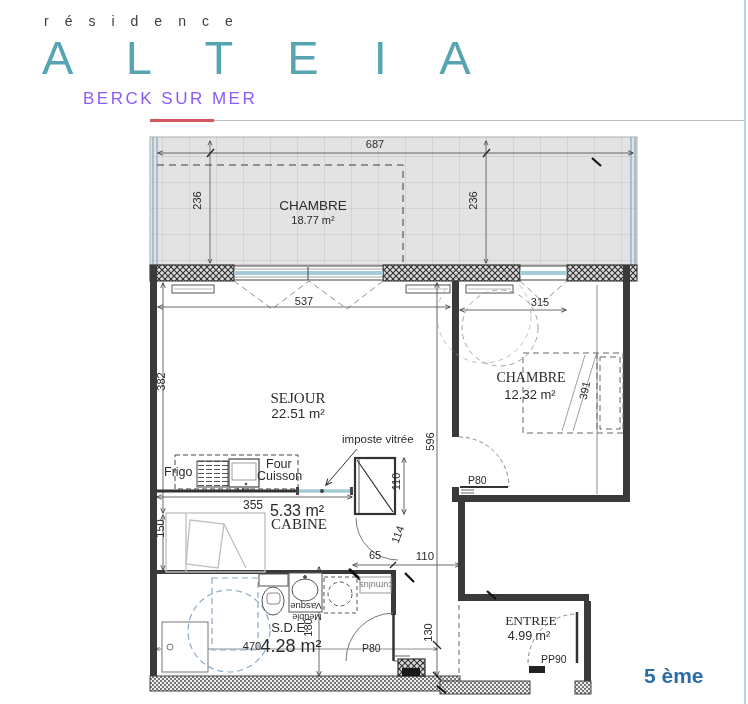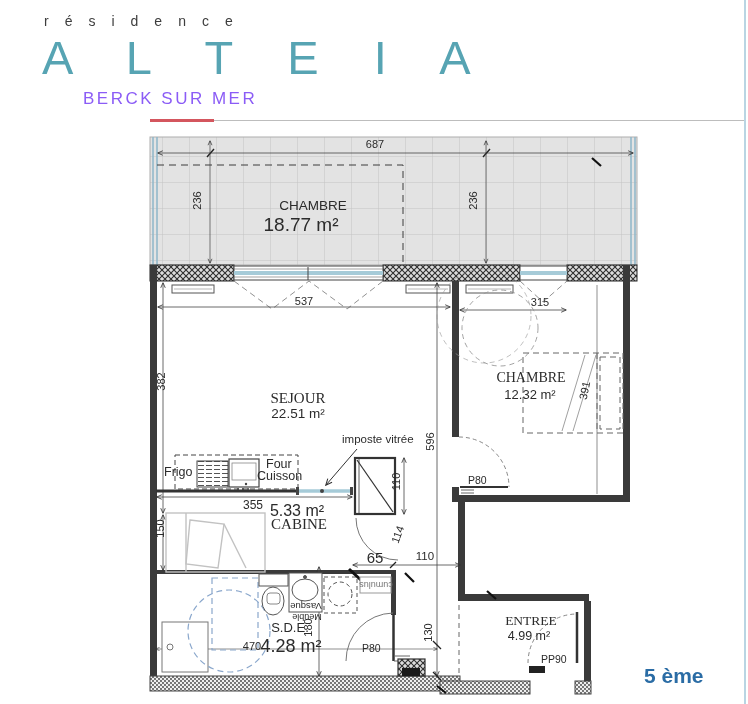--- a/index.html
+++ b/index.html
@@ -221,21 +221,21 @@
       <rect x="529" y="666" width="16" height="7" fill="#222"></rect>
     </g>
     <line x1="459" y1="605" x2="459" y2="676" stroke="#666" stroke-width="1" stroke-dasharray="5 4"></line>
     <g>
       <rect x="398" y="659" width="27" height="17" fill="url(#xhatch)" stroke="#333" stroke-width="1.2"></rect>
       <rect x="402" y="668" width="18" height="8" fill="#1a1a1a"></rect>
     </g>
   </svg>
 
   <div class="lbl ctr" style="left:258px;top:199px;width:110px;font-size:13.5px">CHAMBRE</div>
-  <div class="lbl ctr" style="left:246px;top:215px;width:110px;font-size:19px">18.77 m²</div>
+  <div class="lbl ctr" style="left:258px;top:215px;width:110px;font-size:11px">18.77 m²</div>
   <div class="lbl ctr" style="left:340px;top:139px;width:70px">687</div>
   <div class="vlabel" style="left:177px;top:195px">236</div>
   <div class="vlabel" style="left:453px;top:195px">236</div>
 
   <div class="lbl ctr" style="left:274px;top:296px;width:60px">537</div>
   <div class="lbl ctr" style="left:510px;top:297px;width:60px">315</div>
   <div class="lbl ctr room-name" style="left:248px;top:391px;width:100px;font-size:15px">SEJOUR</div>
   <div class="lbl ctr" style="left:248px;top:407px;width:100px;font-size:13.5px">22.51 m²</div>
   <div class="vlabel" style="left:141px;top:376px">382</div>
   <div class="vlabel" style="left:410px;top:436px">596</div>
@@ -249,21 +249,21 @@
 
   <div class="lbl ctr room-name" style="left:481px;top:371px;width:100px;font-size:14px">CHAMBRE</div>
   <div class="lbl ctr" style="left:480px;top:388px;width:100px;font-size:13px">12.32 m²</div>
   <div class="vlabel v78" style="left:565px;top:385px">391</div>
   <div class="lbl" style="left:468px;top:475px;font-size:10.5px">P80</div>
 
   <div class="lbl ctr room-name" style="left:254px;top:517px;width:90px;font-size:15px">CABINE</div>
   <div class="lbl ctr" style="left:252px;top:503px;width:90px;font-size:16px">5.33 m²</div>
   <div class="vlabel" style="left:140px;top:523px">150</div>
   <div class="vlabel v70" style="left:378px;top:529px">114</div>
-  <div class="lbl ctr" style="left:355px;top:550px;width:40px;font-size:15px">65</div>
+  <div class="lbl ctr" style="left:355px;top:550px;width:40px;font-size:11px">65</div>
   <div class="lbl ctr" style="left:405px;top:550px;width:40px;font-size:11.5px">110</div>
 
   <div class="lbl ctr" style="left:260px;top:621px;width:60px;font-size:13px">S.D.E.</div>
   <div class="lbl ctr" style="left:256px;top:637px;width:70px;font-size:18px">4.28 m²</div>
   <div class="vlabel" style="left:288px;top:622px">180</div>
   <div class="lbl ctr" style="left:232px;top:641px;width:40px">470</div>
   <div class="lbl ctr r180" style="left:286px;top:601px;width:40px;font-size:9.5px">Vasque</div>
   <div class="lbl ctr r180" style="left:287px;top:612px;width:40px;font-size:9px">Meuble</div>
   <div class="lbl ctr r180" style="left:356px;top:580px;width:40px;font-size:9px;color:#777">cumulus</div>
   <div class="lbl" style="left:362px;top:643px;font-size:10.5px">P80</div>

